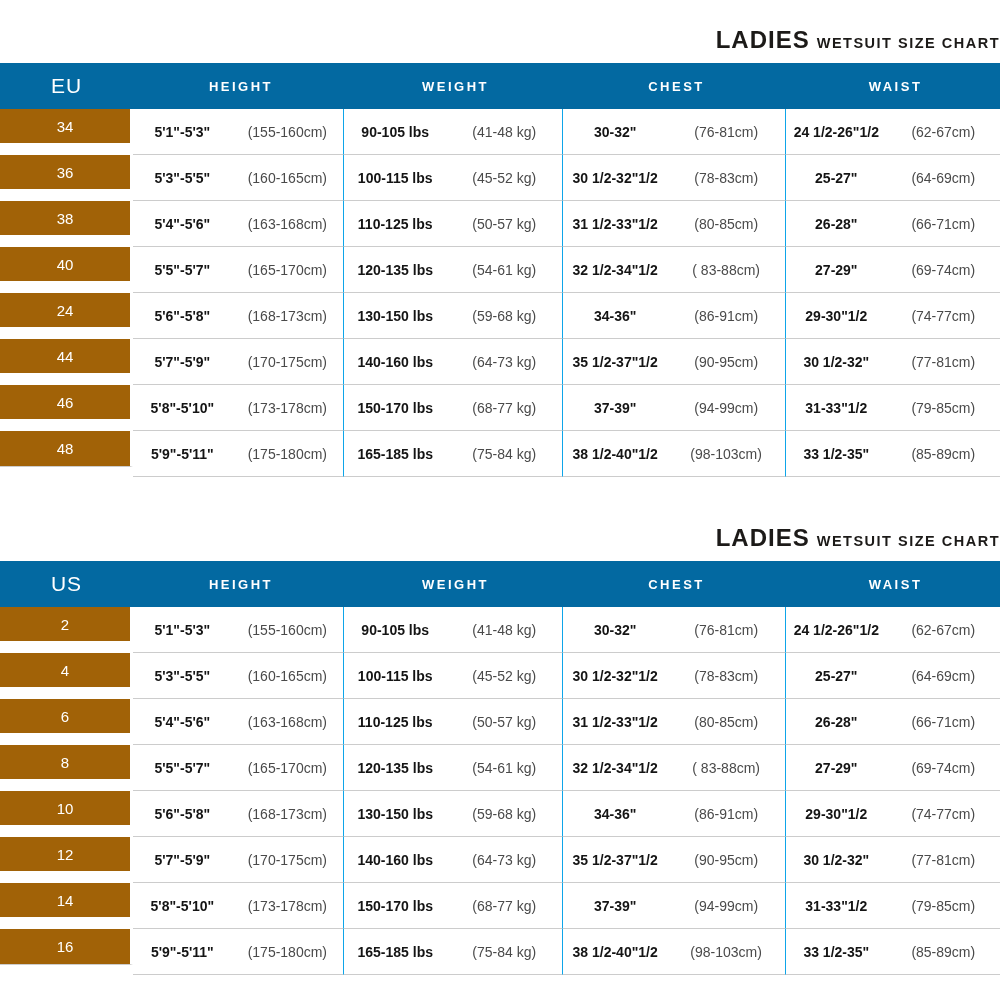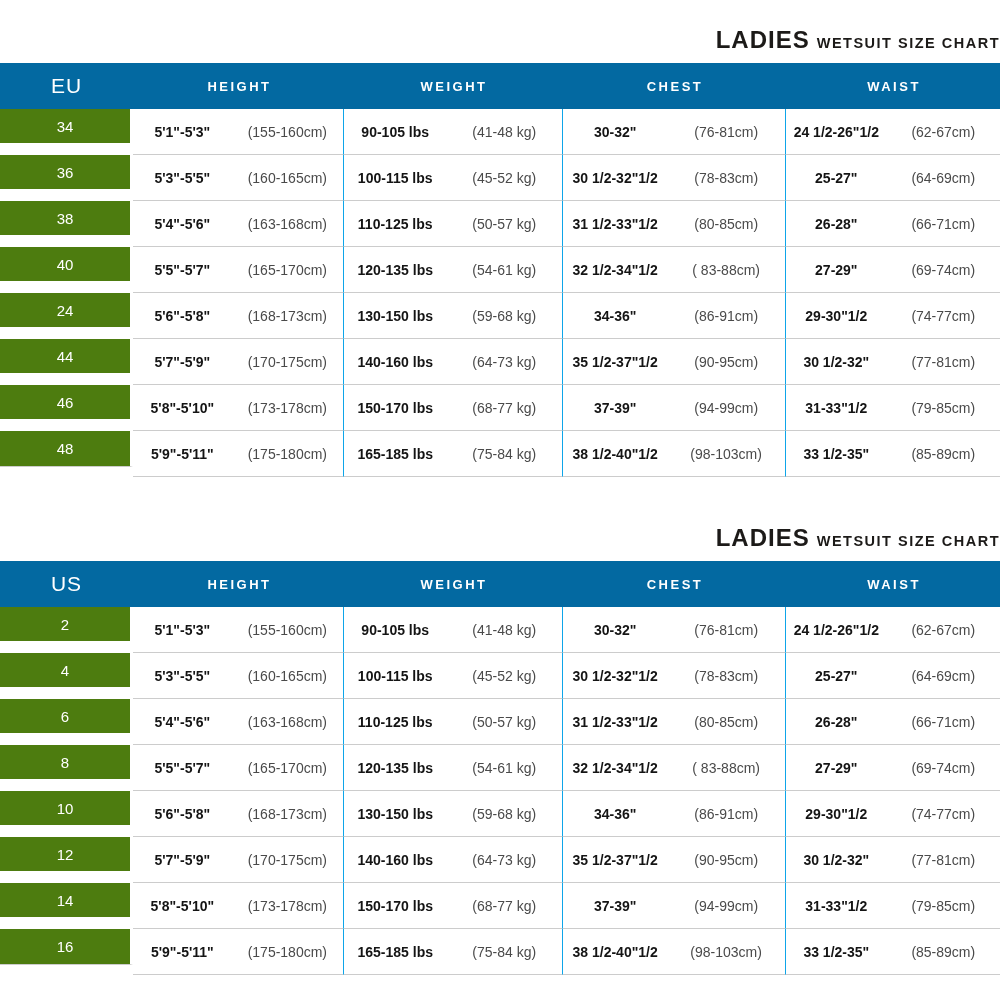--- a/index.html
+++ b/index.html
@@ -33,24 +33,24 @@
 
   .hcell {
     background:#0369a1; color:#ffffff;
     height:46px; box-sizing:border-box;
     display:flex; align-items:center; justify-content:center;
     font-weight:bold; font-size:13px; letter-spacing:2.5px;
   }
   .hcell.hsize {
     font-size:21px; font-weight:400; letter-spacing:1px;
   }
-  .hcell.bl { border-left:3px solid #0369a1; }
+  .hcell.bl { border-left:6px solid #0369a1; }
 
   .scell {
-    background:#4d7c0f; color:#ffffff;
+    background:#a16207; color:#ffffff;
     height:36px; box-sizing:border-box;
     display:flex; align-items:center; justify-content:center;
     font-size:15px;
     border-bottom:2px solid #ffffff;
     border-right:3px solid #ffffff;
   }
   .row:last-child .scell { border-bottom:1px solid #cccccc; }
 
   .dcell {
     height:46px; box-sizing:border-box;

